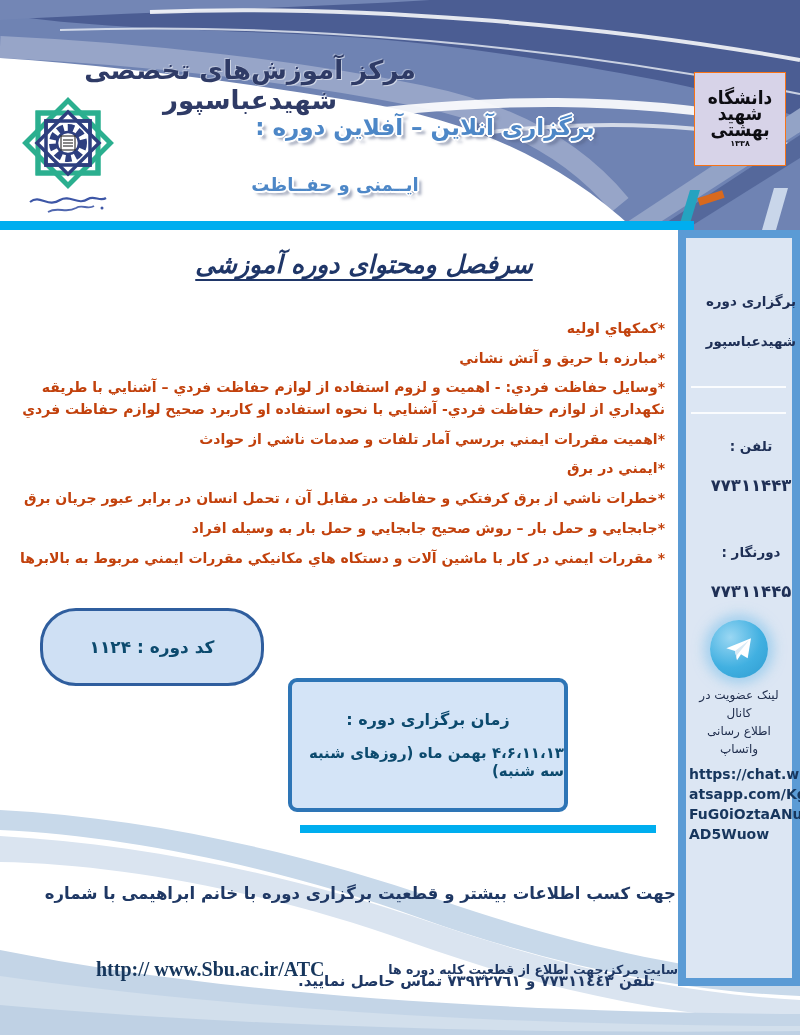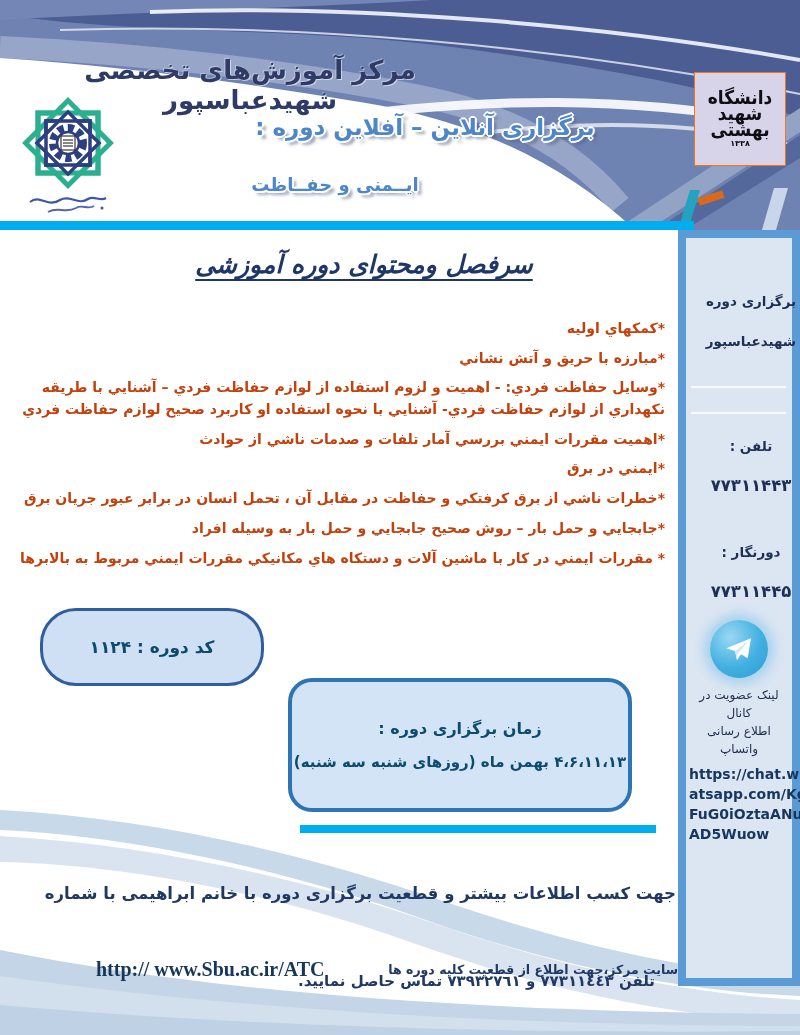--- a/index.html
+++ b/index.html
@@ -49,22 +49,22 @@
   .section-title{left:144px;top:250px;width:440px;text-align:center;direction:rtl;z-index:2;
     font-size:25px;font-weight:bold;font-style:italic;color:#1F3668;
     text-decoration:underline;text-underline-offset:6px;}
   .topics{left:10px;top:318px;width:655px;direction:rtl;text-align:right;z-index:2;}
   .topics .topic{font-size:14px;font-weight:bold;color:#c2410c;line-height:1.55;margin-bottom:8px;}
 
   .pill{box-sizing:border-box;display:flex;flex-direction:column;align-items:center;justify-content:center;
     direction:rtl;font-weight:bold;color:#0c4a6e;z-index:2;}
   .code-pill{left:40px;top:608px;width:224px;height:78px;background:#CFE0F4;
     border:3px solid #2F5E9E;border-radius:36px;font-size:17px;}
-  .date-pill{left:288px;top:678px;width:344px;height:134px;background:#D4E4F7;
-    border:4px solid #2E75B6;border-radius:24px;font-size:16px;gap:15px;}
+  .date-pill{left:288px;top:678px;width:280px;height:134px;background:#D4E4F7;
+    border:4px solid #2E75B6;border-radius:9px;font-size:16px;gap:15px;}
   .date-pill .l2{font-size:15px;}
   .cyan-underline{left:300px;top:825px;width:356px;height:8px;background:#00AEEF;z-index:3;}
 
   
   #bottom-art{left:0;top:800px;width:800px;height:235px;z-index:0;}
   .f-line{direction:rtl;font-weight:bold;color:#1F3864;z-index:4;}
   .f1{right:124px;top:884px;font-size:16.5px;}
   .f2{right:145px;top:960px;font-size:15px;margin-top:12px;}
   .f3{right:122px;top:962px;font-size:12.5px;margin-left:12px;}
   .f-url{left:96px;top:958px;font-family:"Liberation Serif",serif;font-weight:bold;

